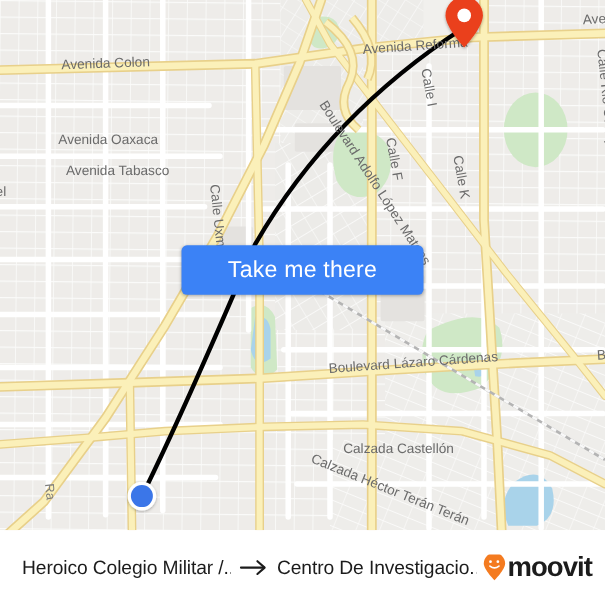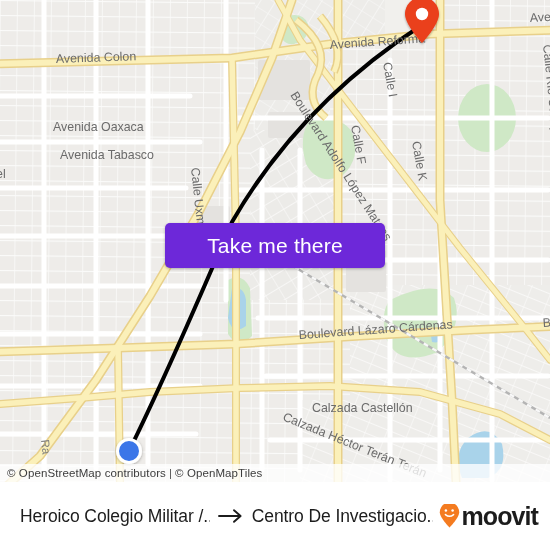--- a/index.html
+++ b/index.html
@@ -57,21 +57,21 @@
   }
   #attribution .sep { padding: 0 3px; color: #555; }
 
   
   #cta-button {
     position: absolute;
     left: 165px;
     top: 223px;
     width: 220px;
     height: 45px;
-    background: #6d28d9;
+    background: #3b82f6;
     border: none;
     border-radius: 5px;
     color: #ffffff;
     font-family: "Liberation Sans", sans-serif;
     font-size: 21px;
     letter-spacing: 0.2px;
     cursor: pointer;
     box-shadow: 0 1px 3px rgba(0,0,0,0.28);
     display: flex;
     align-items: center;
@@ -294,23 +294,20 @@
                  C439 25 422 43 422 43 Z" fill="#ea3f1b"></path>
         <circle cx="422" cy="14" r="6.2" fill="#ffffff"></circle>
       </g>
 
       <g filter="url(#dotShadow)">
         <circle cx="129" cy="451" r="13" fill="#ffffff"></circle>
         <circle cx="129" cy="451" r="10" fill="#3a76e8"></circle>
       </g>
     </svg>
 
-    <div id="attribution">
-      <span>© OpenStreetMap contributors</span><span class="sep">|</span><span>© OpenMapTiles</span>
-    </div>
   </div>
 
   <button id="cta-button">Take me there</button>
 
   <div id="footer">
     <div id="route-summary">
       <span class="endpoint-label">Heroico Colegio Militar /...</span>
       <svg id="arrow-icon" viewBox="0 0 26 16">
         <path d="M1 8 H22" stroke="#1c1c1c" stroke-width="1.9" fill="none" stroke-linecap="round"></path>
         <path d="M16 2.2 L22.6 8 L16 13.8" stroke="#1c1c1c" stroke-width="1.9" fill="none" stroke-linecap="round" stroke-linejoin="round"></path>

